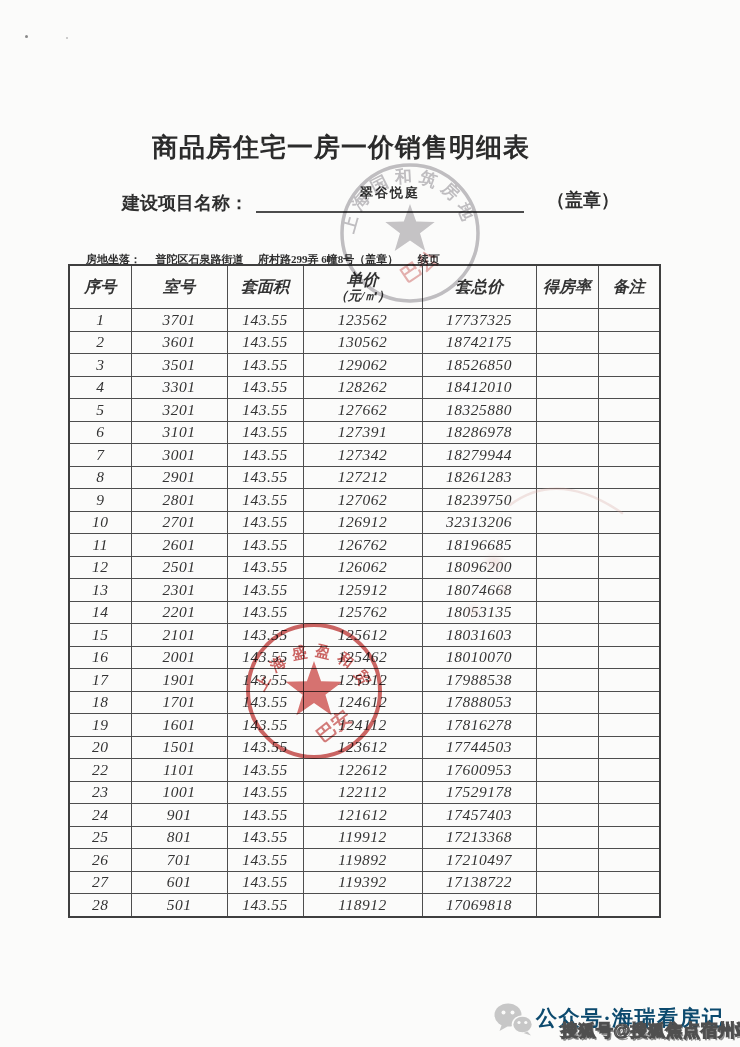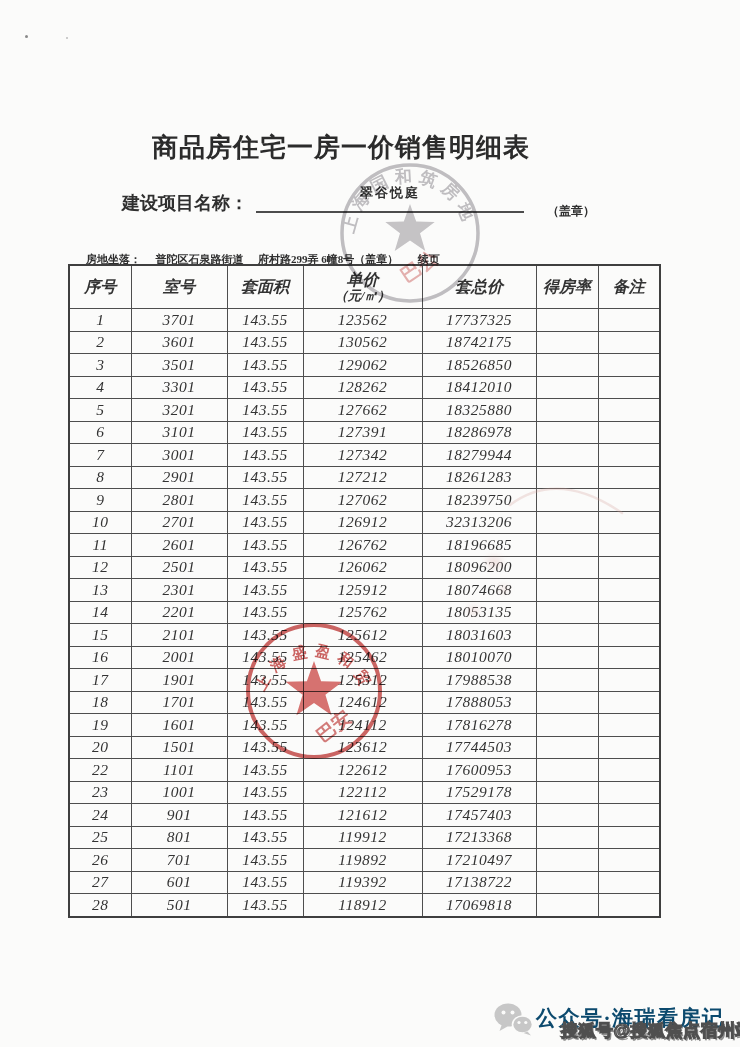--- a/index.html
+++ b/index.html
@@ -11,21 +11,21 @@
   .speck2{left:66px;top:37px;width:2px;height:2px;background:#bdbdbd;}
 
   .doc-title{position:absolute;left:0;top:130px;width:682px;text-align:center;
     font-size:26px;font-weight:bold;letter-spacing:1px;color:#2b2b2b;}
 
   .project-line{position:absolute;top:185px;left:0;width:740px;height:32px;}
   .project-label{position:absolute;left:122px;top:6px;font-size:18px;font-weight:bold;}
   .project-underline{position:absolute;left:256px;top:-2px;width:268px;height:28px;
     border-bottom:2px solid #4c4c4c;text-align:center;}
   .project-name{font-size:13px;font-weight:bold;letter-spacing:2px;margin-top:10px;}
-  .seal-hint{position:absolute;left:547px;top:3px;font-size:12px;font-weight:bold;margin-top:15px;}
+  .seal-hint{position:absolute;left:547px;top:3px;font-size:18px;font-weight:bold;}
 
   .location-line{position:absolute;left:86px;top:236px;font-size:11px;font-weight:bold;white-space:nowrap;margin-top:16px;}
   .location-line .gap-s{display:inline-block;width:9px;}
   .location-line .gap-m{display:inline-block;width:14px;}
 
   table.price-table{position:absolute;left:68px;top:264px;width:591px;
     border-collapse:collapse;table-layout:fixed;font-style:italic;}
   .price-table th,.price-table td{border:1px solid #4e4e4e;text-align:center;
     vertical-align:middle;padding:0;overflow:hidden;color:#333333;}
   .price-table{border:2px solid #3f3f3f;}

